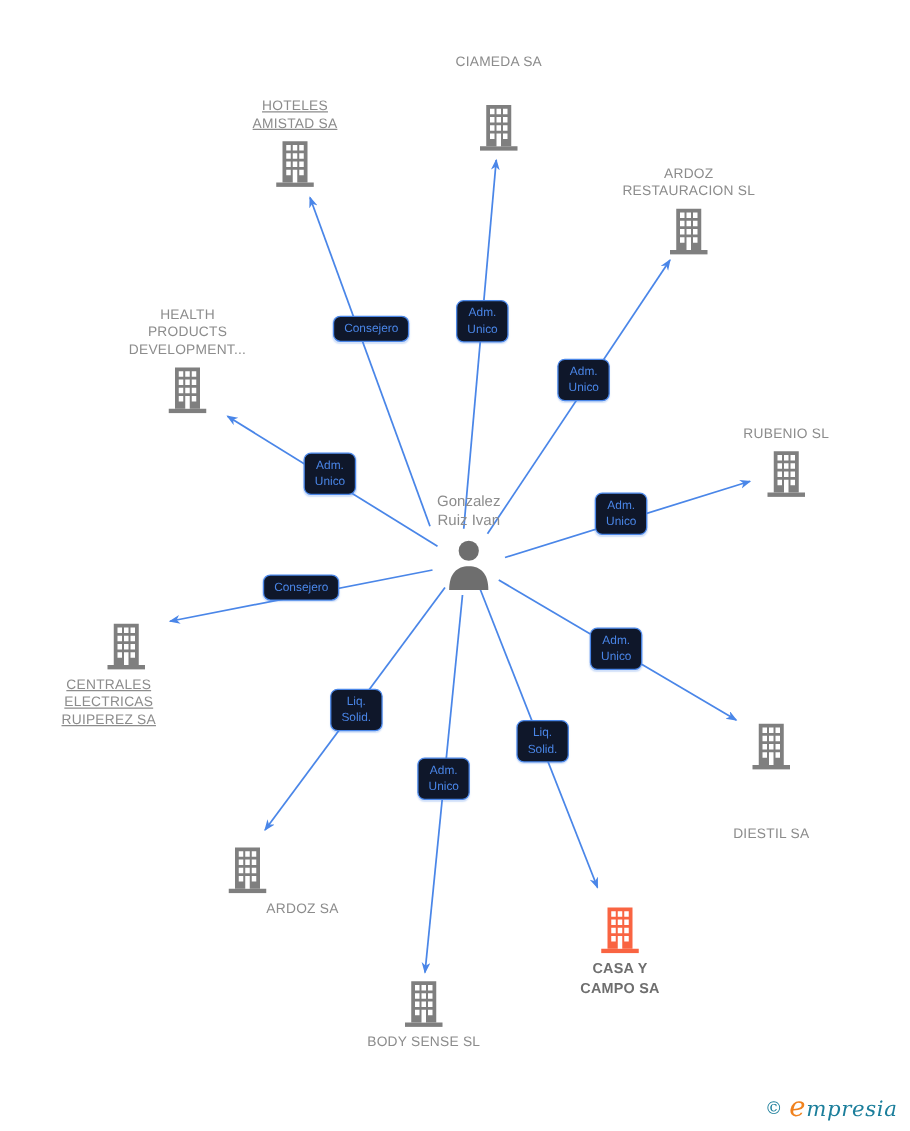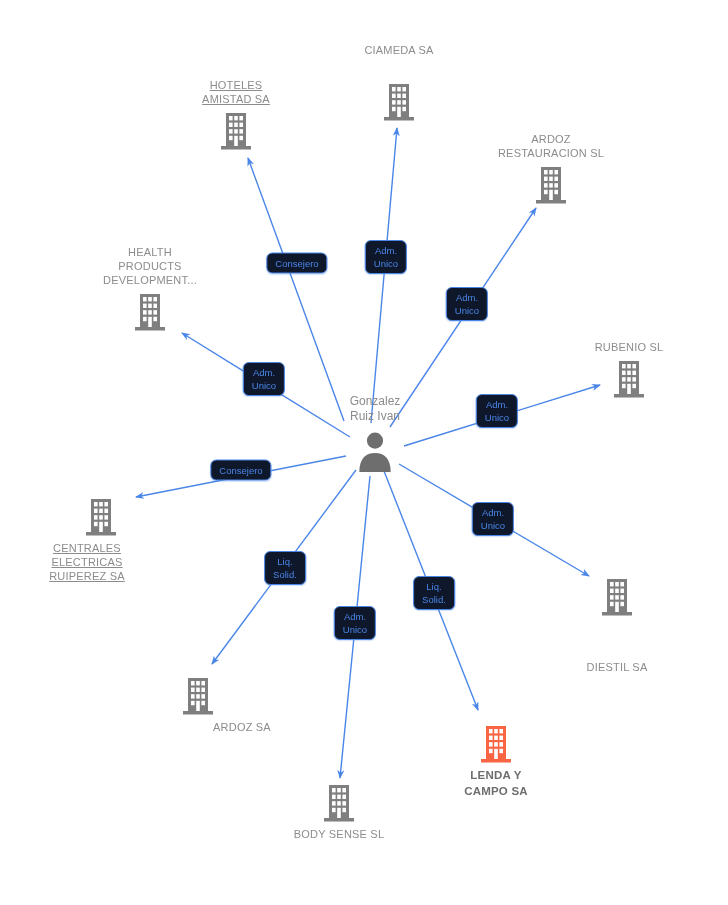--- a/index.html
+++ b/index.html
@@ -144,21 +144,21 @@
       <svg width="36" height="38" class="node-icon" style="left: 321px; top: 784px;">
         <use href="#building-icon"></use>
       </svg>
       <div class="node-label" style="left: 339px; top: 827px;">
         <div>BODY SENSE SL</div>
       </div>
       <svg width="36" height="38" class="node-icon hl" style="left: 478px; top: 725px;">
         <use href="#building-icon"></use>
       </svg>
       <div class="node-label hl" style="left: 496px; top: 768px;">
-        <div>LENDA Y</div>
+        <div>CASA Y</div>
         <div>CAMPO SA</div>
       </div>
       <svg width="38" height="42" class="person-icon" style="left: 356px; top: 431px;">
         <use href="#person-icon"></use>
       </svg>
       <div class="person-label" style="left: 375px; bottom: 481px;">
         <div>Gonzalez</div>
         <div>Ruiz Ivan</div>
       </div>
       <div class="role-box" style="left: 297px; top: 263px;">
@@ -194,14 +194,17 @@
       <div class="role-box" style="left: 355px; top: 623px;">
         <div>Adm.</div>
         <div>Unico</div>
       </div>
       <div class="role-box" style="left: 434px; top: 593px;">
         <div>Liq.</div>
         <div>Solid.</div>
       </div>
     </div>
 
+  <div class="footer">
+    <span class="copy">©</span><span class="brand"><span class="brand-e">e</span><span class="brand-rest">mpresia</span></span>
+  </div>
 
 </div>
 
 </body></html>

